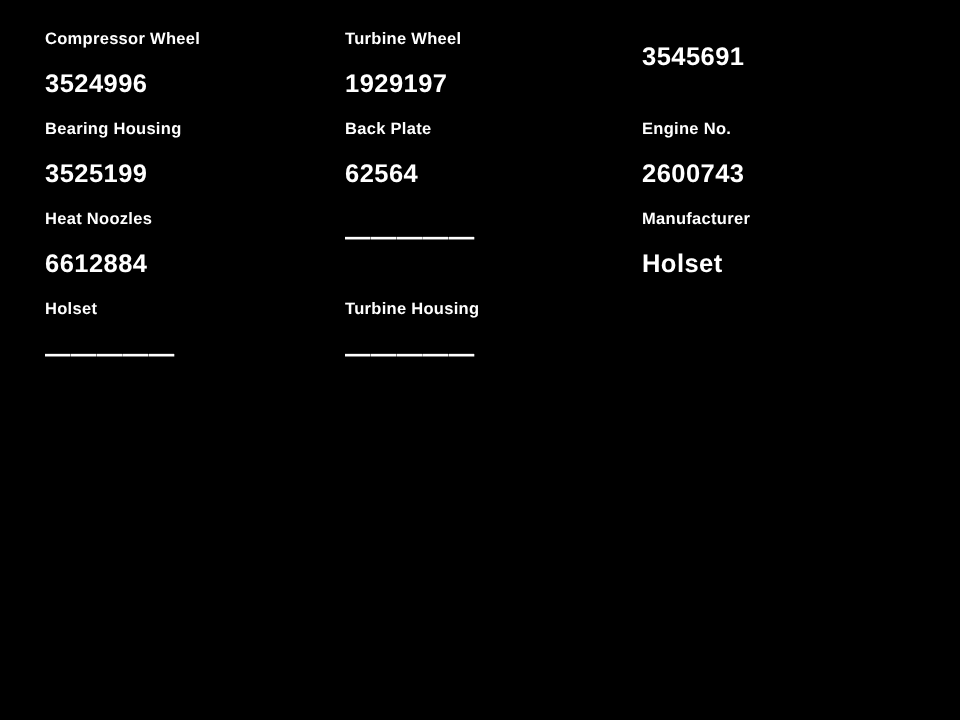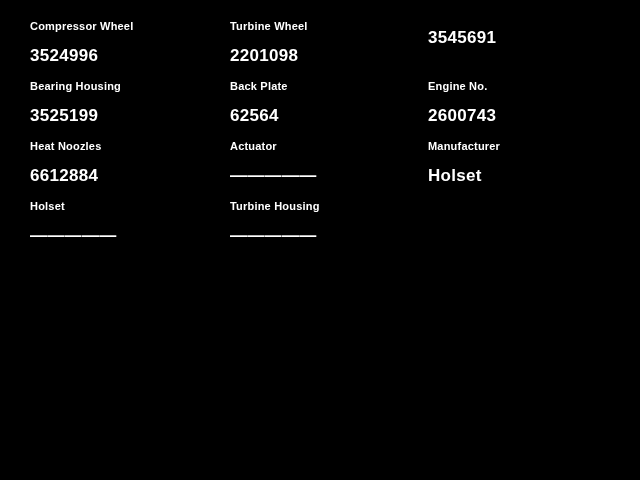--- a/index.html
+++ b/index.html
@@ -49,21 +49,21 @@
 
 <div class="fields-grid">
 
   <div class="field-cell">
     <div class="field-label">Compressor Wheel</div>
     <div class="field-value">3524996</div>
   </div>
 
   <div class="field-cell">
     <div class="field-label">Turbine Wheel</div>
-    <div class="field-value">2201098</div>
+    <div class="field-value">1929197</div>
   </div>
 
   <div class="field-cell">
     <div class="field-value">3545691</div>
   </div>
 
   <div class="field-cell">
     <div class="field-label">Bearing Housing</div>
     <div class="field-value">3525199</div>
   </div>
@@ -77,21 +77,20 @@
     <div class="field-label">Engine No.</div>
     <div class="field-value">2600743</div>
   </div>
 
   <div class="field-cell">
     <div class="field-label">Heat Noozles</div>
     <div class="field-value">6612884</div>
   </div>
 
   <div class="field-cell">
-    <div class="field-label">Actuator</div>
     <div class="field-value">—————</div>
   </div>
 
   <div class="field-cell">
     <div class="field-label">Manufacturer</div>
     <div class="field-value">Holset</div>
   </div>
 
   <div class="field-cell">
     <div class="field-label">Holset</div>

